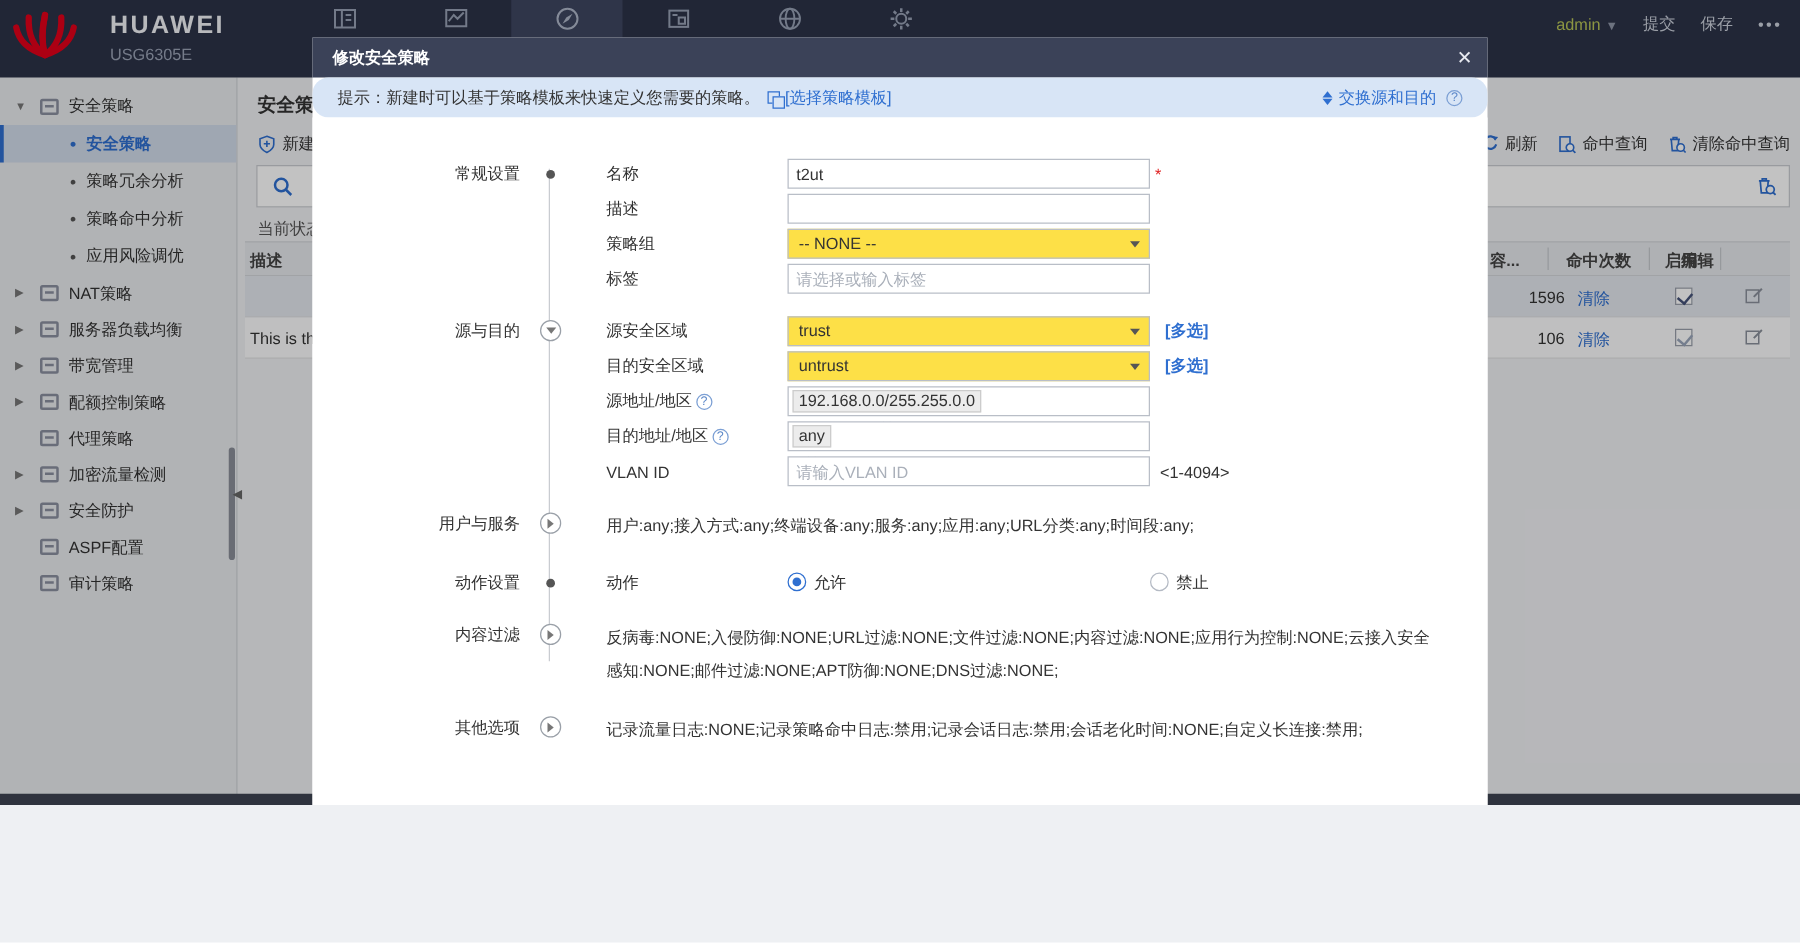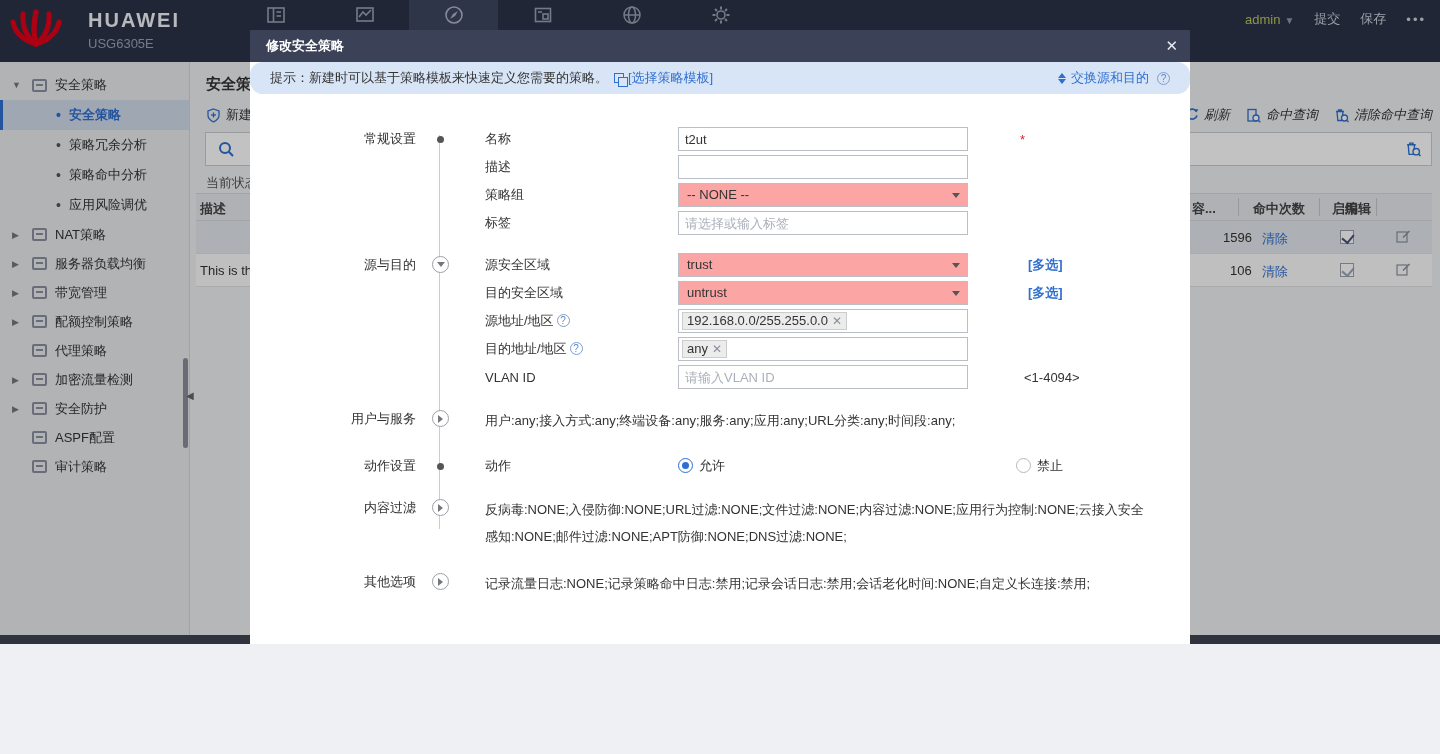--- a/index.html
+++ b/index.html
@@ -35,21 +35,21 @@
   .sb-ico::after { content:""; position:absolute; left:2px; top:3px; width:7px; height:2px; background:#8a90a0; }
   .sb-scroll { position:absolute; left:183px; top:296px; width:5px; height:90px; background:#8a8f99; border-radius:3px; cursor:pointer; }
   .sb-collapse { position:absolute; left:186px; top:328px; color:#666; font-size:10px; cursor:pointer; }
 
   
   .content { position:absolute; left:190px; top:62px; width:1250px; height:692px; background:#f0f1f4; }
   .page-title { position:absolute; left:16px; top:13px; font-size:15px; font-weight:bold; color:#333; }
   .tool-row { position:absolute; left:16px; top:44px; right:8px; height:24px; }
   .new-btn { position:absolute; left:0; top:0; display:flex; align-items:center; gap:5px; color:#333; cursor:pointer; }
   .right-tools { position:absolute; right:0; top:0; display:flex; gap:16px; }
-  .tool-item { display:flex; align-items:center; gap:5px; color:#333; cursor:pointer;font-style:italic; }
+  .tool-item { display:flex; align-items:center; gap:5px; color:#333; cursor:pointer; }
   .filter-bar { position:absolute; left:15px; top:70px; right:8px; height:34px; background:#fff; border:1px solid #c9ccd1; }
   .q-icon { position:absolute; left:12px; top:8px; }
   .filter-clear { position:absolute; right:10px; top:8px; cursor:pointer; }
   .status-row { position:absolute; left:16px; top:112px; color:#555; }
   .thead { position:absolute; left:6px; top:131px; right:8px; height:28px; background:#e7e9ed; border-top:1px solid #d4d7db; border-bottom:1px solid #d4d7db; color:#444; font-weight:bold; }
   .th { position:absolute; top:6px; }
   .sep { position:absolute; top:4px; width:1px; height:18px; background:#c6c9ce; }
   .trow { position:absolute; left:6px; right:8px; height:33px; border-bottom:1px solid #dfe1e4; }
   .row1 { top:159px; background:#e4e8ee; }
   .row2 { top:192px; background:#fcfcfd; }
@@ -85,28 +85,28 @@
 
   .m-body { position:absolute; left:0; top:64px; right:0; bottom:43px; background:#fff; padding-top:33px; overflow:hidden; }
   .v-line { position:absolute; left:189px; top:41px; width:1px; height:394px; background:#c9ccd1; }
   .section { display:grid; grid-template-columns:190px auto; position:relative; }
   .sec-label { position:relative; text-align:right; padding-right:24px; height:24px; line-height:24px; color:#333; white-space:nowrap; }
   .dotmark { position:absolute; right:-3.5px; top:9px; width:7px; height:7px; background:#555; border-radius:50%; z-index:2; }
   .circmark { position:absolute; right:-9px; top:3px; width:17px; height:17px; border:1px solid #9aa0a8; border-radius:50%; background:#fff; z-index:2; display:flex; align-items:center; justify-content:center; cursor:pointer; }
   .tri-d { width:0;height:0;border-left:4px solid transparent;border-right:4px solid transparent;border-top:5px solid #777; }
   .tri-r { width:0;height:0;border-top:4px solid transparent;border-bottom:4px solid transparent;border-left:5px solid #777; }
   .rows { padding-left:45px; }
-  .frow { display:flex; align-items:center; height:24px; margin-bottom:4px;gap:48px; }
+  .frow { display:flex; align-items:center; height:24px; margin-bottom:4px; }
   .flabel { width:145px; color:#333; flex:none; }
   .tinput { width:290px; height:24px; border:1px solid #b9bec7; padding:0 6px; font-size:13px; font-family:inherit; color:#333; background:#fff; }
   .tinput::placeholder { color:#aab0ba; }
-  .selbox { width:290px; height:24px; border:1px solid #b9bec7; background:#fca5a5; position:relative; line-height:22px; padding:0 20px 0 8px; cursor:pointer; }
+  .selbox { width:290px; height:24px; border:1px solid #b9bec7; background:#fde047; position:relative; line-height:22px; padding:0 20px 0 8px; cursor:pointer; }
   .selbox .arr { position:absolute; right:7px; top:9px; width:0; height:0; border-left:4px solid transparent; border-right:4px solid transparent; border-top:5px solid #555; }
   .chipbox { width:290px; height:24px; border:1px solid #b9bec7; background:#fff; display:flex; align-items:center; padding:0 3px; }
-  .chip { background:#ececec; border:1px solid #ccc; padding:0 4px; height:18px; line-height:16px; display:inline-flex; align-items:center; gap:4px; color:#333; }
+  .chip { background:#ececec; border:1px solid #ccc; padding:0 4px; height:18px; line-height:16px; display:inline-flex; align-items:center; gap:4px; color:#333;flex-direction:column; }
   .chip .x { color:#8a8f99; cursor:pointer; font-size:12px; }
   .multi { color:#2f6fd0; margin-left:12px; cursor:pointer;font-weight:bold; }
   .range { margin-left:8px; color:#333; }
   .star { color:#e02020; margin-left:4px; }
   .radio { width:15px; height:15px; border:1px solid #b4bac4; border-radius:50%; background:#fff; display:inline-block; position:relative; vertical-align:-3px; margin-right:6px; cursor:pointer; }
   .radio.on { border-color:#2f6fd0; }
   .radio.on::after { content:""; position:absolute; left:3px; top:3px; width:7px; height:7px; border-radius:50%; background:#2f6fd0; }
   .summary { color:#333; line-height:27px; max-width:660px; }
   .mt14 { margin-top:14px; } .mt20 { margin-top:20px; }
 

